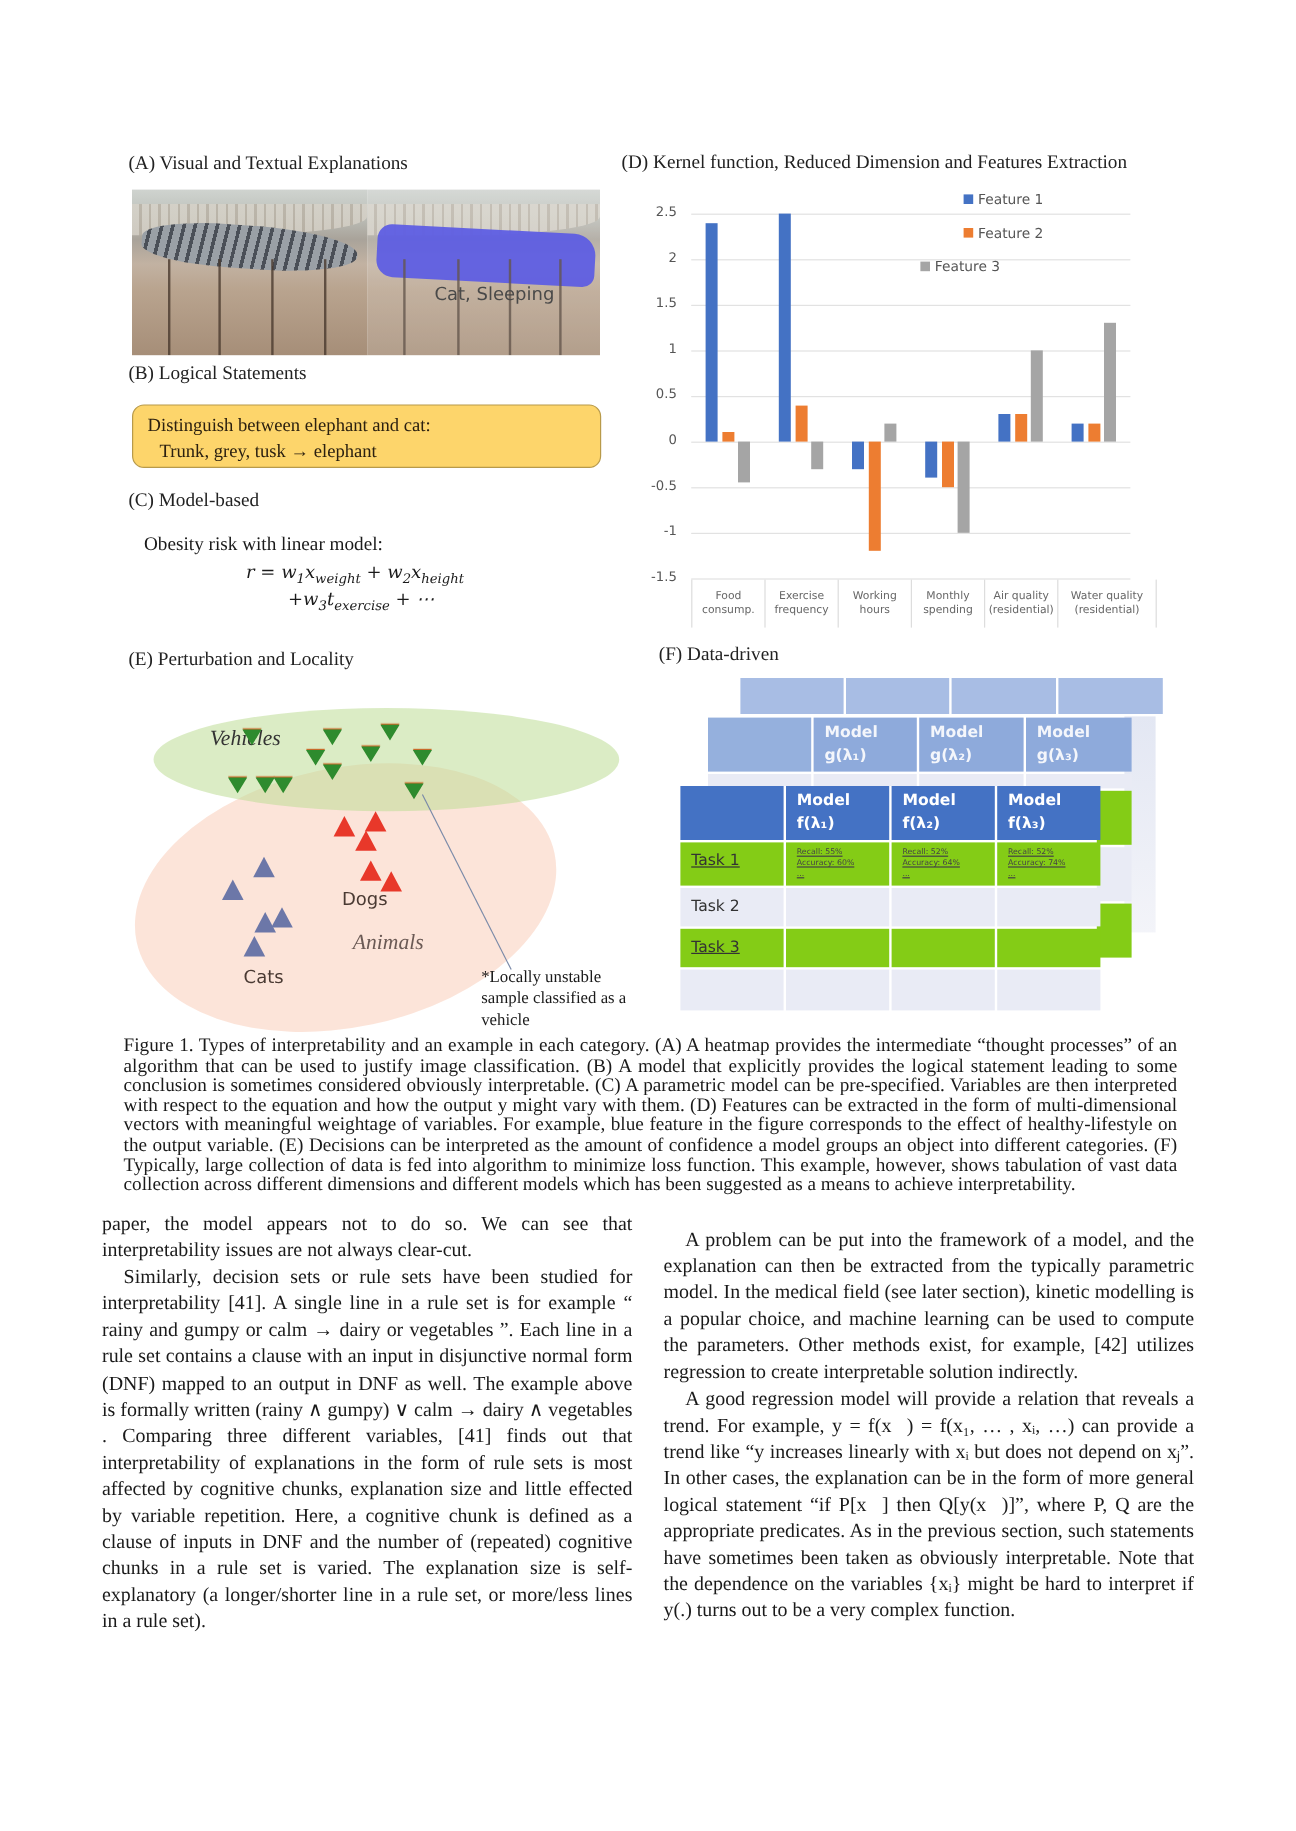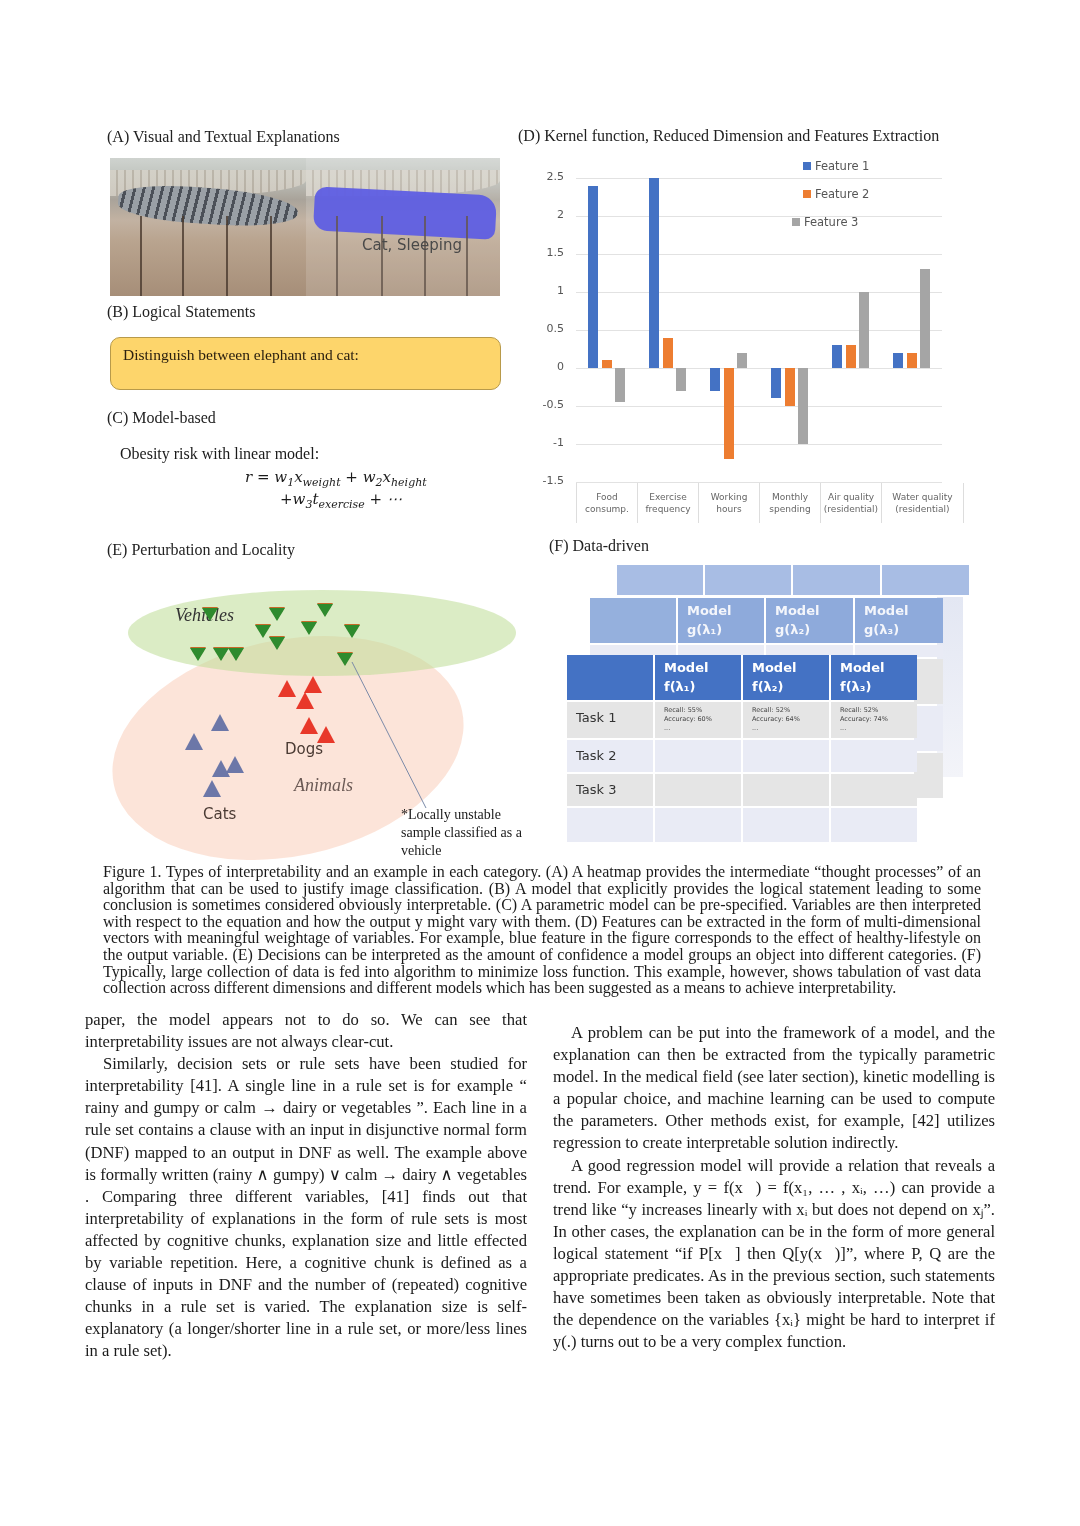--- a/index.html
+++ b/index.html
@@ -10,42 +10,42 @@
   .photo { background:linear-gradient(180deg,#cfd3cf 0%,#bfc3bd 14%,#a9a39a 30%,#c2b2a2 45%,#b9a48f 60%,#a68e78 100%); overflow:hidden; }
   .photo .slat { position:absolute; top:58px; width:2px; height:80px; background:#4a3a2e; opacity:.8; }
   .photo .rail { position:absolute; left:0; right:0; top:12px; height:26px; background:repeating-linear-gradient(90deg,#d7d2c8 0 6px,#b9b1a4 6px 8px); opacity:.8; border-radius:0 0 60% 0; }
   .cat { position:absolute; border-radius:40% 50% 45% 40%; background:repeating-linear-gradient(100deg,#9aa0a6 0 6px,#4b5058 6px 9px); }
   .mask { position:absolute; background:#3f3fe0; opacity:.92; border-radius:12px 18px 10px 14px; }
   .mask-label { font-family:"DejaVu Sans", sans-serif; font-size:15px; color:#2a2a2a;text-align:right; }
   
   .logic-box { background:#fdd56b; border:1.5px solid #b89a4a; border-radius:10px; font-size:15.5px; line-height:22px; padding:6px 12px; box-sizing:border-box; color:#2b2010; }
   
   .c-text { font-size:16px; }
-  .math { font-family:"DejaVu Serif", serif; font-style:italic; font-size:15px;margin-left:40px; }
+  .math { font-family:"DejaVu Serif", serif; font-style:italic; font-size:15px; }
   .math sub { font-size:11px; }
   
   .gridline { position:absolute; height:1px; background:#e2e2e2; }
   .ytick { position:absolute; width:30px; text-align:right; font-family:"DejaVu Sans", sans-serif; font-size:11px; color:#555; }
   .bar { position:absolute; width:10px; }
   .cat-cell { position:absolute; top:483px; height:40px; border-left:1px solid #ddd; font-family:"DejaVu Sans", sans-serif; font-size:9px; line-height:12px; color:#666; text-align:center; display:flex; align-items:center; justify-content:center; box-sizing:border-box; }
   .legend-item { position:absolute; font-family:"DejaVu Sans", sans-serif; font-size:11.5px; color:#555; display:flex; align-items:center; gap:4px; }
   .legend-swatch { width:8px; height:8px; display:inline-block; }
   
   .tri-down { position:absolute; width:0; height:0; border-left:8px solid transparent; border-right:8px solid transparent; border-top:13px solid #2e8b2e; filter:drop-shadow(0 -1px 0 #c86a2a); }
   .tri-up { position:absolute; width:0; height:0; border-left:9px solid transparent; border-right:9px solid transparent; border-bottom:17px solid #e8382a; }
   .tri-up.blue { border-bottom-color:#6c77a8; }
   .e-label { position:absolute; font-family:"DejaVu Sans", sans-serif; font-size:15px; color:#4a3a33; }
   .e-italic { position:absolute; font-family:"Liberation Serif", serif; font-style:italic; font-size:18px; }
   
   .tbl { position:absolute; display:grid; }
   .tbl div { box-sizing:border-box; }
   .hdr-front { background:#4472c4; color:#fff; font-family:"DejaVu Sans", sans-serif; font-weight:bold; font-size:13px; line-height:19px; padding:3px 9px; }
   .hdr-mid { background:#8eaadb; color:#f4f6fb; font-family:"DejaVu Sans", sans-serif; font-weight:bold; font-size:13px; line-height:19px; padding:3px 9px; }
   .hdr-back { background:#a8bde4; }
-  .row-a { background:#e5e5e5; }
+  .row-a { background:#84cc16;text-decoration:underline; }
   .row-b { background:#e9ebf5; }
   .task-label { font-family:"DejaVu Sans", sans-serif; font-size:13px; color:#333; padding:8px 9px; }
   .metric { font-family:"DejaVu Sans", sans-serif; font-size:6.5px; line-height:9px; color:#444; padding:4px 9px; }
   
   .caption { font-size:16px; line-height:16.6px; text-align:justify; text-align-last:left; }
   .body-col { font-size:16.6px; line-height:22.1px; text-align:justify; }
   .body-col p { margin:0; }
   .indent { text-indent:18px; }
   .section-heading { font-style:italic; font-size:16.6px; }
 </style>
@@ -67,20 +67,21 @@
   <div class="slat" style="left:30px;"></div>
     <div class="slat" style="left:75px;"></div>
     <div class="slat" style="left:118px;"></div>
     <div class="slat" style="left:160px;"></div>
   <div class="abs mask-label" style="left:56px;top:78px;">Cat, Sleeping</div>
 </div>
 
 <div class="abs panel-label" style="left:107px;top:303px;">(B) Logical Statements</div>
 <div class="abs logic-box" style="left:110px;top:337px;width:391px;height:53px;">
   <div>Distinguish between elephant and cat:</div>
+  <div style="padding-left:10px;">Trunk, grey, tusk → elephant</div>
 </div>
 
 <div class="abs panel-label" style="left:107px;top:409px;">(C) Model-based</div>
 <div class="abs c-text" style="left:120px;top:445px;">Obesity risk with linear model:</div>
 <div class="abs math" style="left:205px;top:468px;">r = w<sub>1</sub>x<sub>weight</sub> + w<sub>2</sub>x<sub>height</sub></div>
 <div class="abs math" style="left:240px;top:490px;">+w<sub>3</sub>t<sub>exercise</sub> + ⋯</div>
 
 <div class="abs panel-label" style="left:518px;top:127px;">(D) Kernel function, Reduced Dimension and Features Extraction</div>
 <div class="abs" style="left:0;top:0;width:1080px;height:0;">
   <div id="chart-grid">
@@ -133,21 +134,21 @@
     </div>
   <div id="chart-legend">
       <div class="legend-item" style="left: 803px; top: 159px;">
         <span class="legend-swatch" style="background: rgb(68, 114, 196);"></span>
         <span>Feature 1</span>
       </div>
       <div class="legend-item" style="left: 803px; top: 187px;">
         <span class="legend-swatch" style="background: rgb(237, 125, 49);"></span>
         <span>Feature 2</span>
       </div>
-      <div class="legend-item" style="left: 792px; top: 215px;">
+      <div class="legend-item" style="left: 767px; top: 215px;">
         <span class="legend-swatch" style="background: rgb(165, 165, 165);"></span>
         <span>Feature 3</span>
       </div>
     </div>
 </div>
 
 <div class="abs panel-label" style="left:107px;top:541px;">(E) Perturbation and Locality</div>
 <div class="abs" style="left:110px;top:640px;width:356px;height:216px;border-radius:50%;background:rgba(250,205,185,.55);transform:rotate(-12deg);"></div>
 <div class="abs" style="left:128px;top:590px;width:388px;height:86px;border-radius:50%;background:rgba(190,220,150,.55);"></div>
 <div class="e-italic" style="left:175px;top:605px;color:#333;">Vehicles</div>

